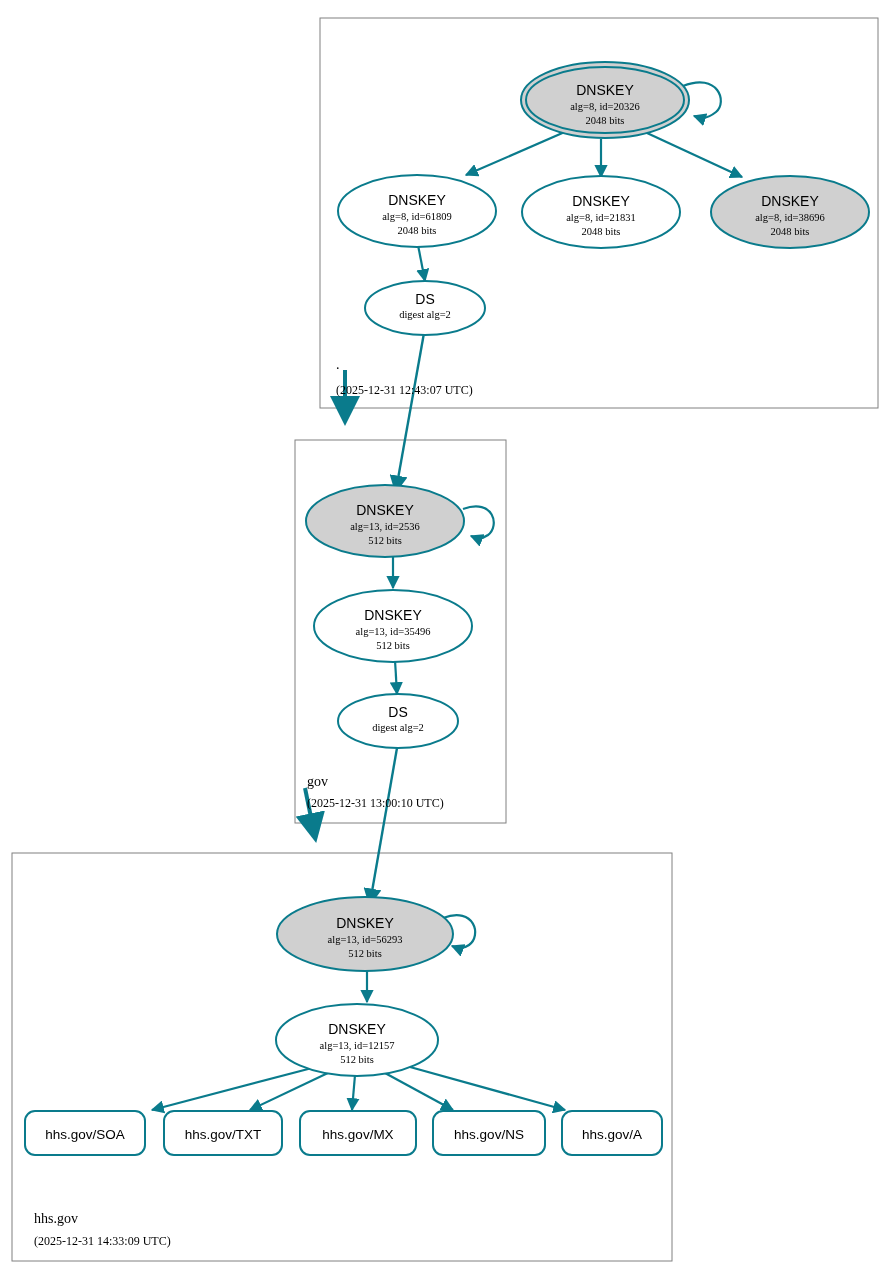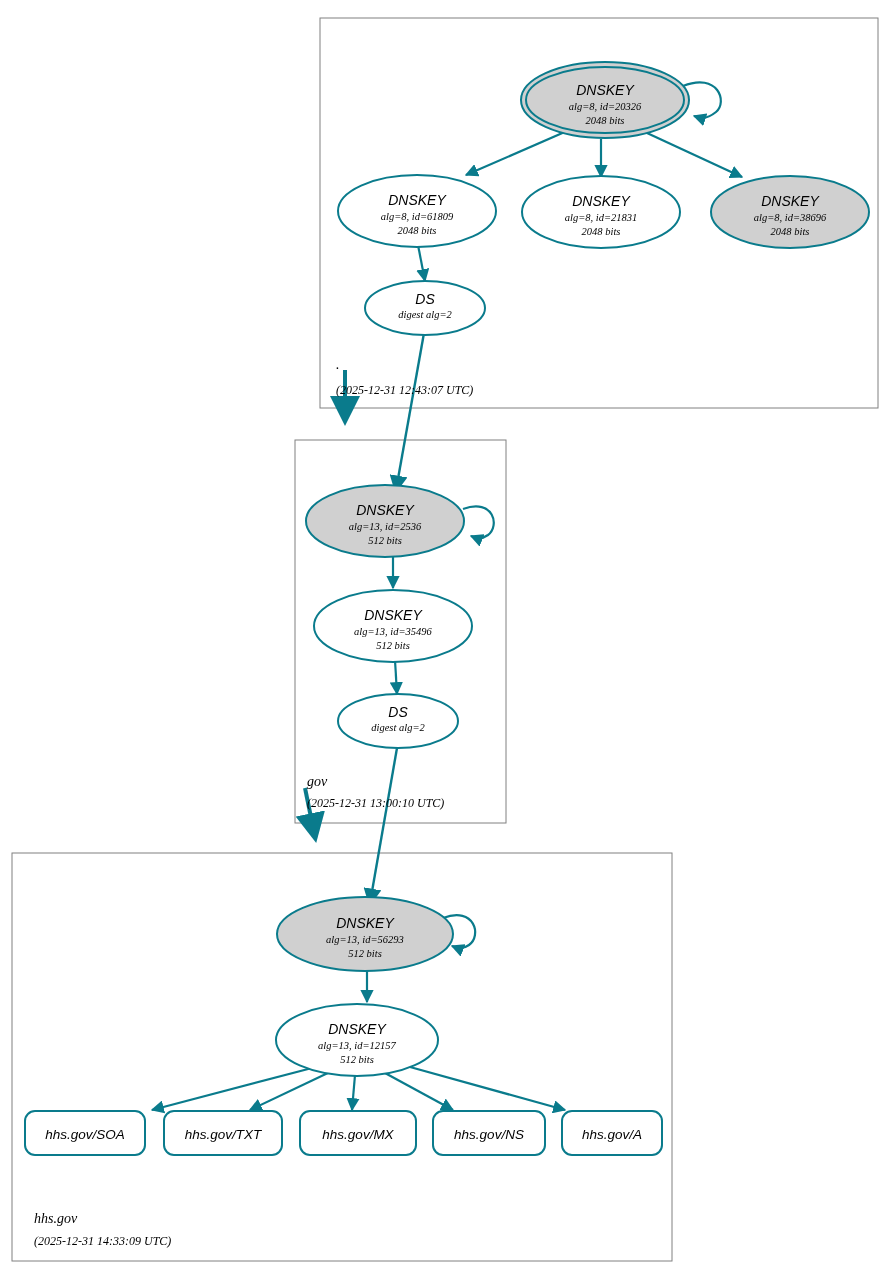--- a/index.html
+++ b/index.html
@@ -8,21 +8,20 @@
     background: #ffffff;
   }
   body {
     font-family: "Liberation Serif", serif;
   }
   #stage {
     position: relative;
     width: 896px;
     height: 1278px;
     overflow: hidden;
-    font-style: italic;
   }
   #dnsviz {
     position: absolute;
     left: 0;
     top: 0;
   }
   .zone-label {
     font-family: "Liberation Serif", serif;
     font-size: 14px;
     fill: #000000;

